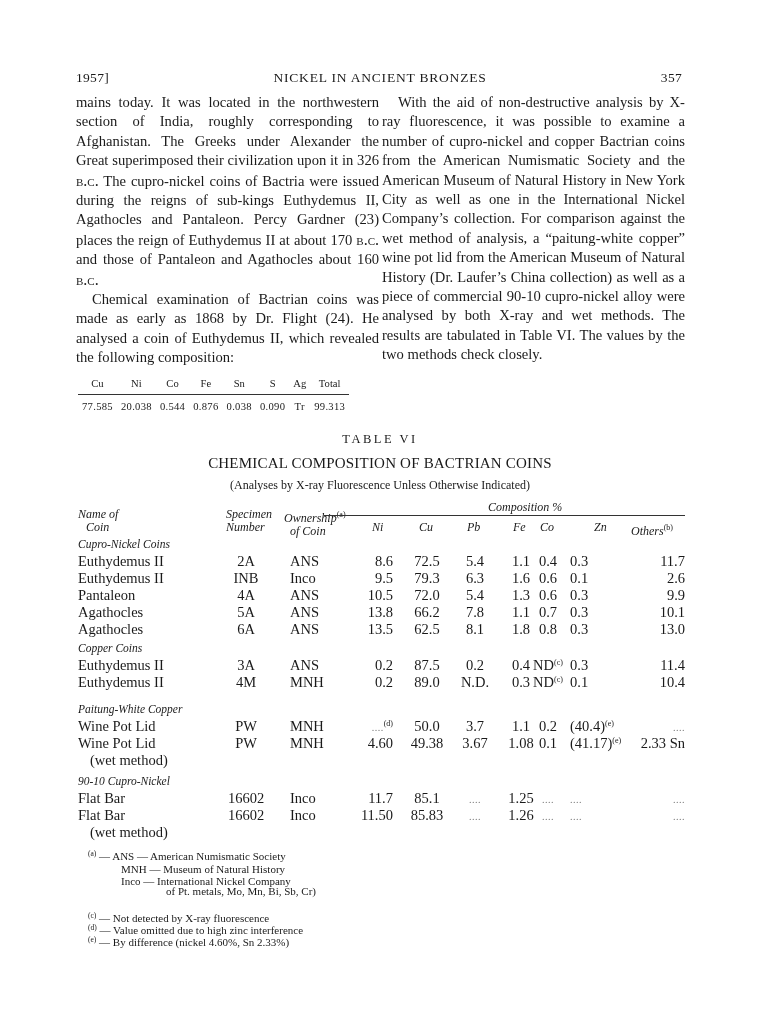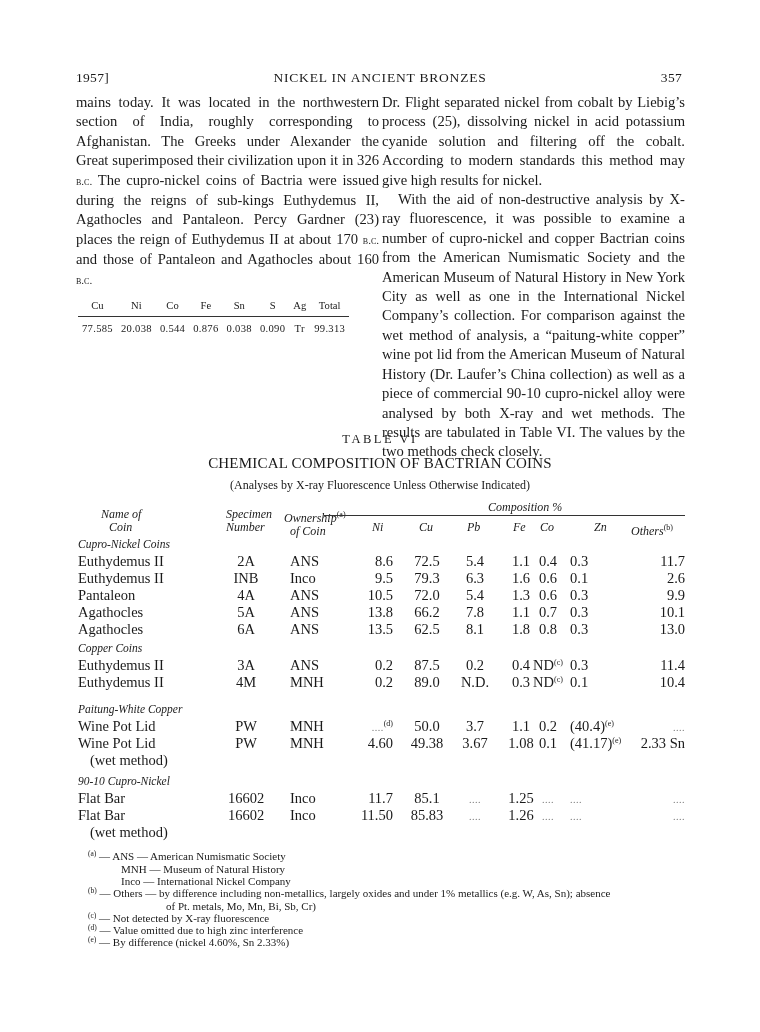--- a/index.html
+++ b/index.html
@@ -12,21 +12,21 @@
   .hdr-center { left: 0; width: 760px; text-align: center; letter-spacing: 0.8px; }
   .hdr-right { right: 78px; }
 
   
   .col { position: absolute; top: 93px; width: 303px; font-family: "Liberation Serif", serif;
          font-size: 14.6px; line-height: 19.4px; text-align: justify; }
   .col-left { left: 76px; }
   .col-right { left: 382px; }
   .col p { margin: 0; }
   .indent { text-indent: 16px; }
-  .sc { font-variant: small-caps; font-size: 11px; }
+  .sc { font-variant: small-caps; font-size: 16px; }
 
   
   .mini { margin: 6px 0 6px 2px; border-collapse: collapse; font-size: 10.6px; }
   .mini td { padding: 0 4px; text-align: center; }
   .mini .h { border-bottom: 1px solid #333; padding-bottom: 1px; }
   .mini .v { padding-top: 2px; letter-spacing: 0.3px; }
 
   
   .t-label { position: absolute; top: 432px; left: 0; width: 760px; text-align: center;
              font-family: "Liberation Serif", serif; font-size: 12.5px; letter-spacing: 2.5px; }
@@ -61,20 +61,21 @@
 </style>
 </head>
 <body>
 
 <div class="hdr hdr-left">1957]</div>
 <div class="hdr hdr-center">NICKEL IN ANCIENT BRONZES</div>
 <div class="hdr hdr-right">357</div>
 
 <div class="col col-left">
   <p><span>mains today. It was located in the northwestern section of India, roughly corresponding to Afghanistan. The Greeks under Alexander the Great superimposed their civilization upon it in 326</span> <span class="sc">b.c.</span><span> The cupro-nickel coins of Bactria were issued during the reigns of sub-kings Euthydemus II, Agathocles and Pantaleon. Percy Gardner (23) places the reign of Euthydemus II at about 170 </span><span class="sc">b.c.</span><span> and those of Pantaleon and Agathocles about 160 </span><span class="sc">b.c.</span></p>
+  <p class="indent">Chemical examination of Bactrian coins was made as early as 1868 by Dr. Flight (24). He analysed a coin of Euthydemus II, which revealed the following composition:</p>
   <table class="mini">
     <tbody>
         <tr id="mini-h">
           <td class="h">Cu</td>
           <td class="h">Ni</td>
           <td class="h">Co</td>
           <td class="h">Fe</td>
           <td class="h">Sn</td>
           <td class="h">S</td>
           <td class="h">Ag</td>
@@ -88,29 +89,28 @@
           <td class="v">0.038</td>
           <td class="v">0.090</td>
           <td class="v">Tr</td>
           <td class="v">99.313</td>
         </tr>
   </tbody>
     </table>
 </div>
 
 <div class="col col-right">
-  <p>Dr. Flight separated nickel from cobalt by Liebig’s process (25), dissolving nickel in acid potassium cyanide solution and filtering off the cobalt. According to modern standards this method may give high results for nickel.</p>
   <p class="indent">With the aid of non-destructive analysis by X-ray fluorescence, it was possible to examine a number of cupro-nickel and copper Bactrian coins from the American Numismatic Society and the American Museum of Natural History in New York City as well as one in the International Nickel Company’s collection. For comparison against the wet method of analysis, a “paitung-white copper” wine pot lid from the American Museum of Natural History (Dr. Laufer’s China collection) as well as a piece of commercial 90-10 cupro-nickel alloy were analysed by both X-ray and wet methods. The results are tabulated in Table VI. The values by the two methods check closely.</p>
 </div>
 
 <div class="t-label">TABLE VI</div>
 <div class="t-title">CHEMICAL COMPOSITION OF BACTRIAN COINS</div>
 <div class="t-sub">(Analyses by X-ray Fluorescence Unless Otherwise Indicated)</div>
 
-<div class="th" style="left:78px; top:508px;margin-left:23px;">
+<div class="th" style="left:78px; top:508px;">
   <div>Name of</div>
   <div style="padding-left:8px">Coin</div>
 </div>
 <div class="th" style="left:226px; top:508px;">
   <div>Specimen</div>
   <div>Number</div>
 </div>
 <div class="th" style="left:284px; top:508px;">
   <div><span>Ownership</span><sup style="font-style:normal">(a)</sup></div>
   <div style="padding-left:6px">of Coin</div>
@@ -266,18 +266,17 @@
       <span style="left: 90px; top: 17px;">(wet method)</span>
     </div>
   </div>
 
 <div class="fn" style="left:88px; top:848px;">
   <div><sup>(a)</sup> <span>— ANS — American Numismatic Society</span></div>
   <div style="padding-left:33px">MNH — Museum of Natural History</div>
   <div style="padding-left:33px">Inco — International Nickel Company</div>
 </div>
 <div class="fn" style="left:88px; top:885px; width:600px;">
-  <div><sup>(b)</sup> <span>— Others — by difference including non-metallics, largely oxides and under 1% metallics (e.g. W, As, Sn); absence</span></div>
   <div style="padding-left:78px">of Pt. metals, Mo, Mn, Bi, Sb, Cr)</div>
 </div>
 <div class="fn" style="left:88px; top:910px;"><sup>(c)</sup> <span>— Not detected by X-ray fluorescence</span></div>
 <div class="fn" style="left:88px; top:922px;"><sup>(d)</sup> <span>— Value omitted due to high zinc interference</span></div>
 <div class="fn" style="left:88px; top:934px;"><sup>(e)</sup> <span>— By difference (nickel 4.60%, Sn 2.33%)</span></div>
 
 </body></html>

